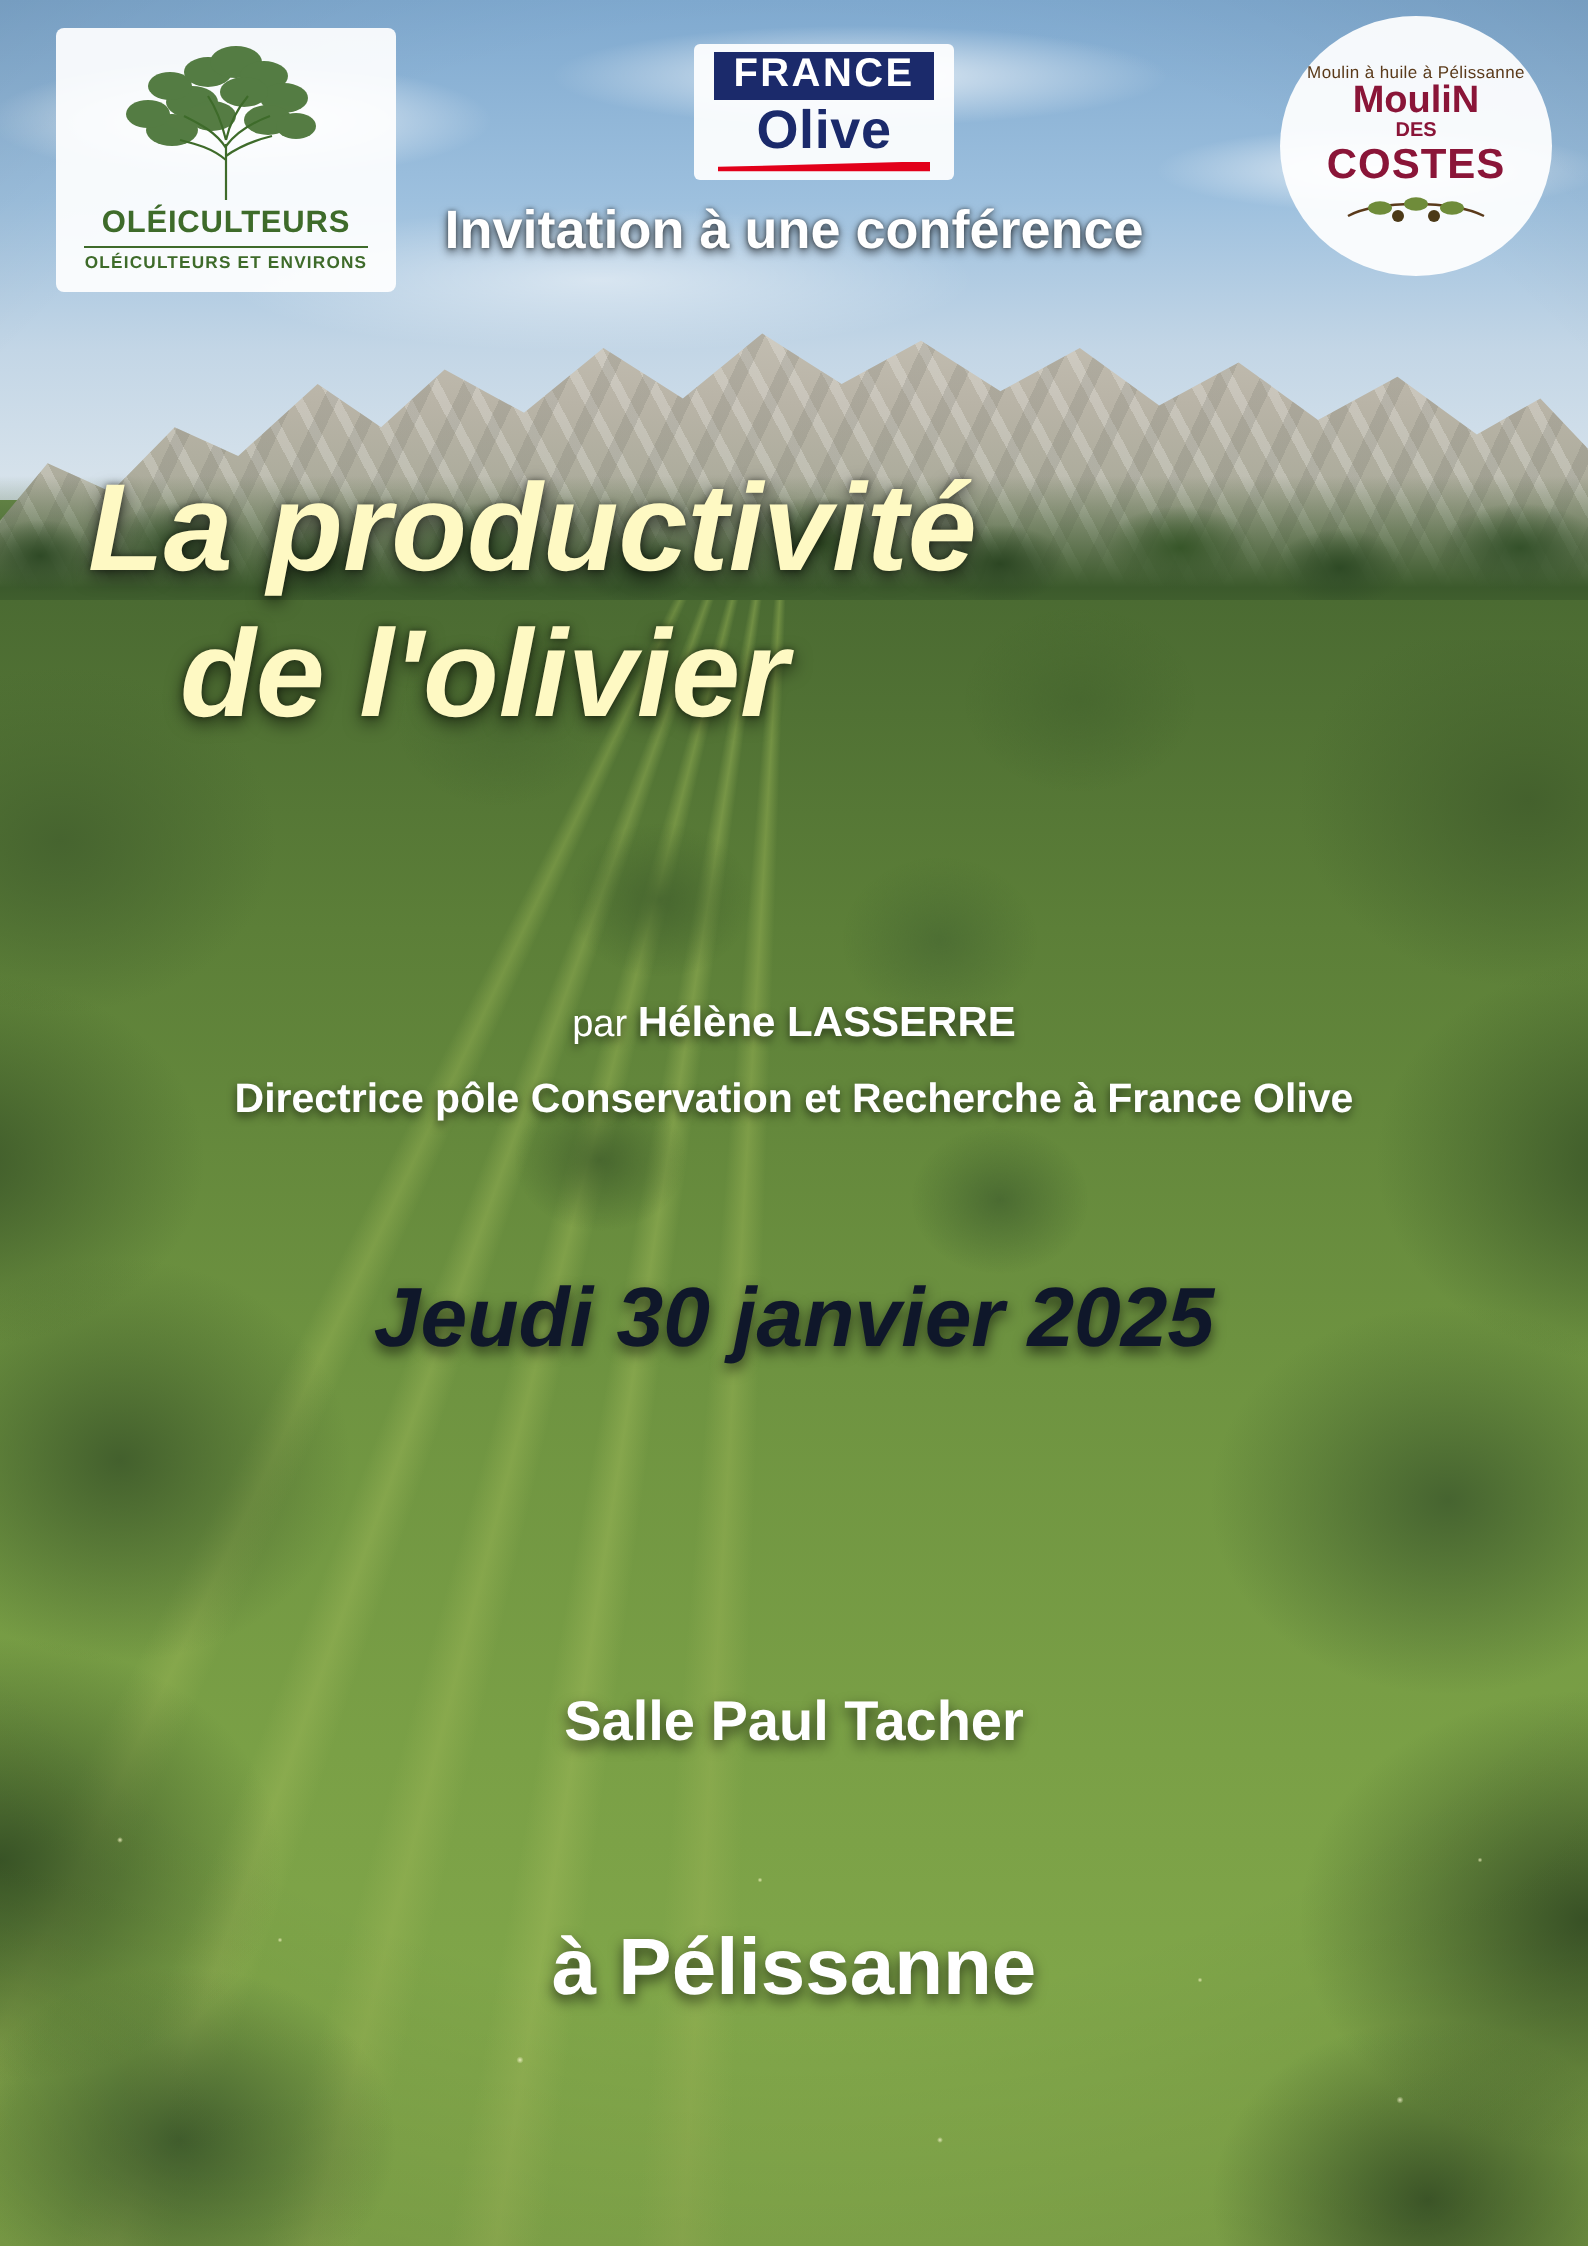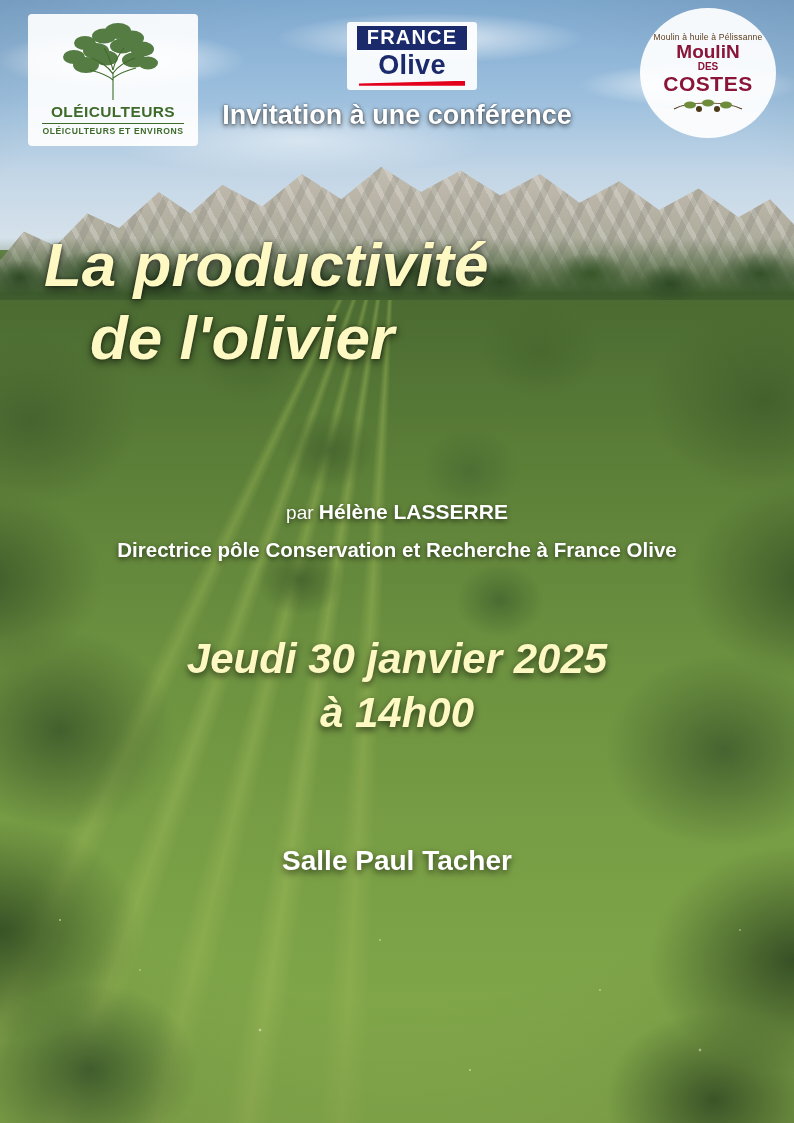--- a/index.html
+++ b/index.html
@@ -282,21 +282,21 @@
     color: #ffffff;
     font-size: 20.5px;
     font-weight: 700;
     text-shadow: 0 2px 5px rgba(0,0,0,.6);
   }
 
   .date {
     position: absolute;
     left: 0; right: 0; top: 632px;
     text-align: center;
-    color: #fef9c3;
+    color: #0f172a;
     font-style: italic;
     font-weight: 700;
     font-size: 42px;
     line-height: 1.28;
     text-shadow: 0 3px 7px rgba(0,0,0,.62);
   }
   .time { display: block; }
 
   .venue {
     position: absolute;
@@ -415,21 +415,21 @@
     </div>
 
     <div class="speaker">
       <span class="par">par </span><span class="name">Hélène LASSERRE</span>
     </div>
 
     <div class="role">Directrice pôle Conservation et Recherche à France Olive</div>
 
     <div class="date">
       <span>Jeudi 30 janvier 2025</span>
-      <span class="time">à 14h00</span>
     </div>
 
     <div class="venue">Salle Paul Tacher</div>
 
 
+    <div class="city">à Pélissanne</div>
 
   </div>
 </div>
 
 </body></html>

